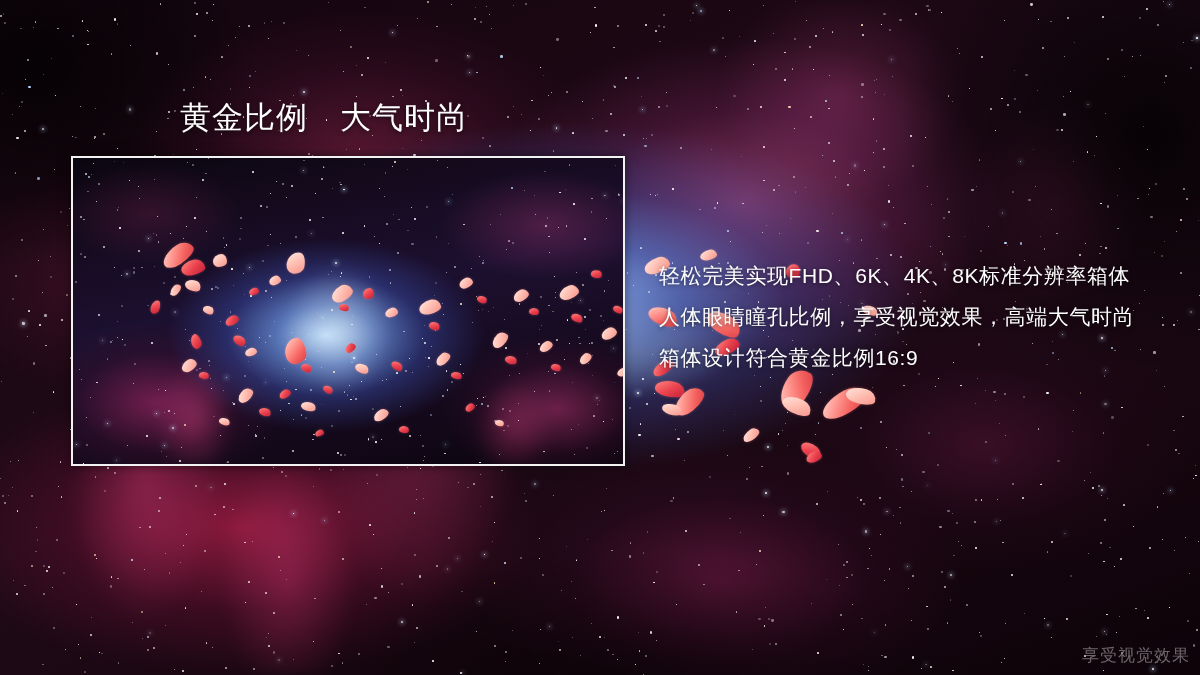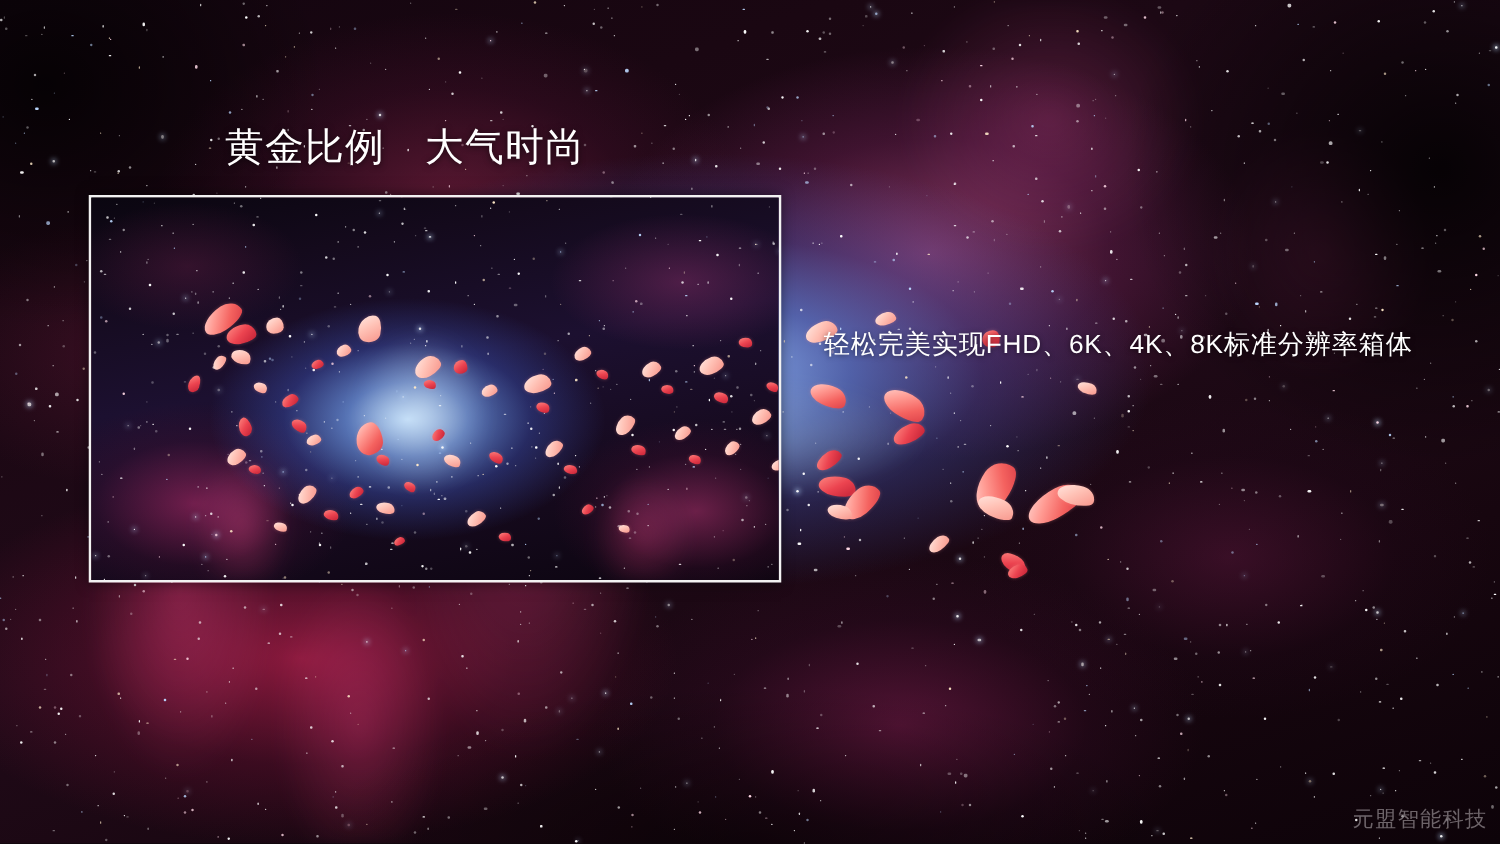--- a/index.html
+++ b/index.html
@@ -1905,17 +1905,19 @@
         <i class="petal deep" style="left:250px;top:228px;width:10px;height:7px;transform:rotate(40deg);opacity:1"></i>
         <i class="petal deep" style="left:176px;top:130px;width:10px;height:7px;transform:rotate(-12deg);opacity:1"></i>
         <i class="petal pale" style="left:146px;top:260px;width:11px;height:7px;transform:rotate(22deg);opacity:1"></i>
         <i class="petal deep" style="left:392px;top:246px;width:10px;height:7px;transform:rotate(-28deg);opacity:1"></i>
         <i class="petal pale" style="left:422px;top:262px;width:9px;height:6px;transform:rotate(18deg);opacity:1"></i>
       </div>
   </div>
 
   <div id="body-copy">
     <div class="line">轻松完美实现FHD、6K、4K、8K标准分辨率箱体</div>
+    <div class="line">人体眼睛瞳孔比例，享受视觉效果，高端大气时尚</div>
+    <div class="line">箱体设计符合黄金比例16:9</div>
   </div>
 
-  <div id="watermark">元盟智能科技</div>
+  <div id="watermark">享受视觉效果</div>
 
 </div>
 
 </body></html>

